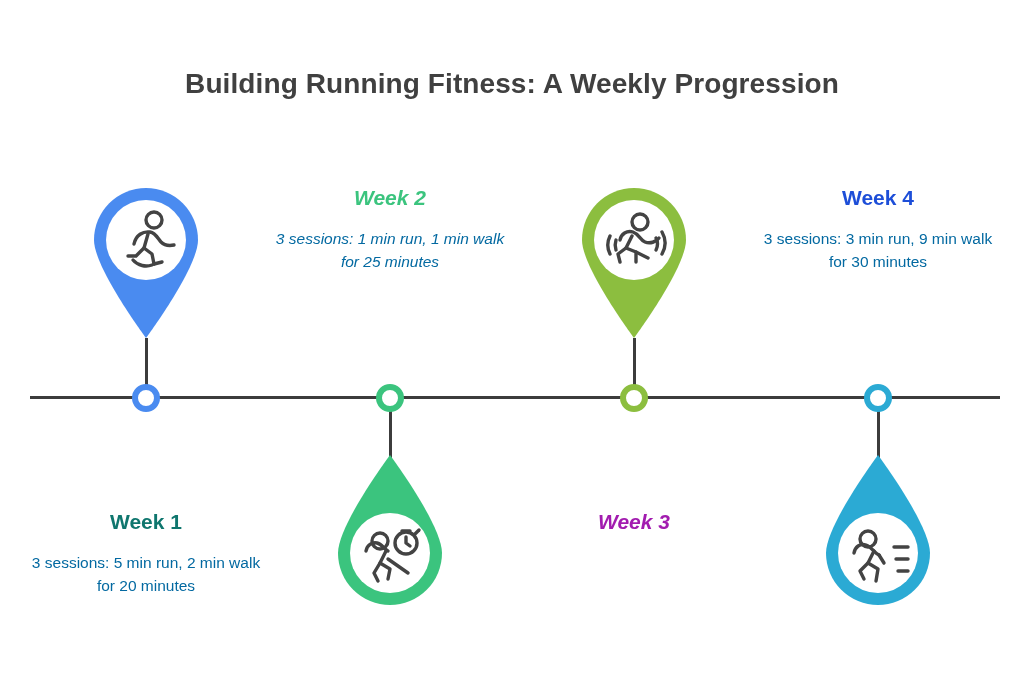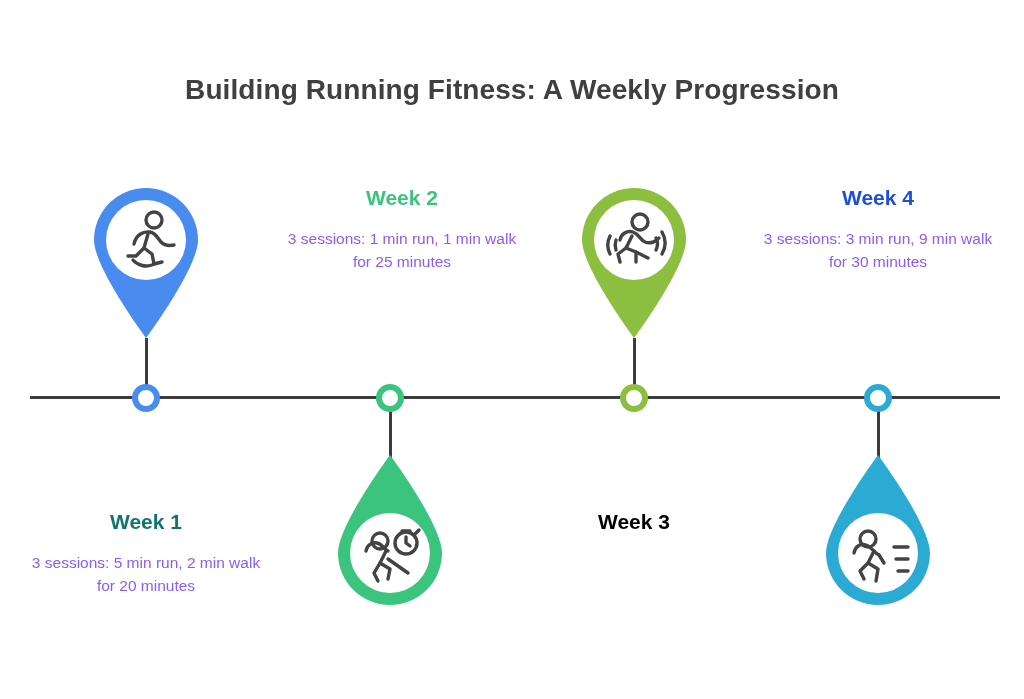--- a/index.html
+++ b/index.html
@@ -16,21 +16,21 @@
     width: 1024px;
     height: 699px;
     background: #ffffff;
     overflow: hidden;
   }
 
   
   .title {
     position: absolute;
     left: 0;
-    top: 74px;
+    top: 68px;
     width: 1024px;
     text-align: center;
     font-size: 28px;
     font-weight: bold;
     color: #404040;
     letter-spacing: 0.1px;
   }
 
   
   .axis {
@@ -79,21 +79,21 @@
     text-align: center;
   }
   .block .week-label {
     font-size: 21px;
     font-weight: bold;
     margin: 0 0 18px 0;
     line-height: 1.1;
   }
   .block .week-desc {
     font-size: 15.5px;
-    color: #8b5cf6;
+    color: #0369a1;
     line-height: 1.5;
     margin: 0;
   }
 </style>
 </head>
 <body>
 
 <div id="canvas">
 
   <div class="title">Building Running Fitness: A Weekly Progression</div>
@@ -139,21 +139,21 @@
         <circle cx="76" cy="88" r="11"></circle>
         <path d="M76 82 L76 88 L80 91"></path>
         <path d="M72 76 L80 76"></path>
         <path d="M85 79 L89 75"></path>
       </g>
     </svg>
   </div>
 
   <div class="node" style="left:376px; border-color:#3bc47e;"></div>
 
-  <div class="block" style="left:280px; top:186px;">
+  <div class="block" style="left:268px; top:186px;font-style:italic;">
     <div class="week-label" style="color:#3bc47e;">Week 2</div>
     <div class="week-desc">3 sessions: 1 min run, 1 min walk for 25 minutes</div>
   </div>
 
   <div class="stem" style="left:633px; top:338px; height:58px; background:#3c3c3c;"></div>
 
   <div class="pin" style="left:574px; top:182px;">
     <svg viewBox="0 0 120 156" xmlns="http://www.w3.org/2000/svg">
       <path d="M60 156 C60 156 8 86 8 58 A52 52 0 1 1 112 58 C112 86 60 156 60 156 Z" fill="#8cbe3f"></path>
       <circle cx="60" cy="58" r="40" fill="#ffffff"></circle>
@@ -167,21 +167,21 @@
         <path d="M42 58 C41 61 41 65 42 68"></path>
         <path d="M88 50 C92 57 92 65 88 72"></path>
         <path d="M82 56 C84 60 84 64 82 68"></path>
       </g>
     </svg>
   </div>
 
   <div class="node" style="left:620px; border-color:#8cbe3f;"></div>
 
   <div class="block" style="left:512px; top:510px;">
-    <div class="week-label" style="color:#000000;">Week 3</div>
+    <div class="week-label" style="color:#a21caf;font-style:italic;">Week 3</div>
   </div>
 
   <div class="stem" style="left:877px; top:400px; height:58px; background:#3c3c3c;"></div>
 
   <div class="pin" style="left:818px; top:455px;">
     <svg viewBox="0 0 120 156" xmlns="http://www.w3.org/2000/svg">
       <path d="M60 0 C60 0 8 70 8 98 A52 52 0 1 0 112 98 C112 70 60 0 60 0 Z" fill="#2baad4"></path>
       <circle cx="60" cy="98" r="40" fill="#ffffff"></circle>
       <g fill="none" stroke="#434343" stroke-width="3.4" stroke-linecap="round" stroke-linejoin="round">
         <circle cx="50" cy="84" r="8"></circle>

